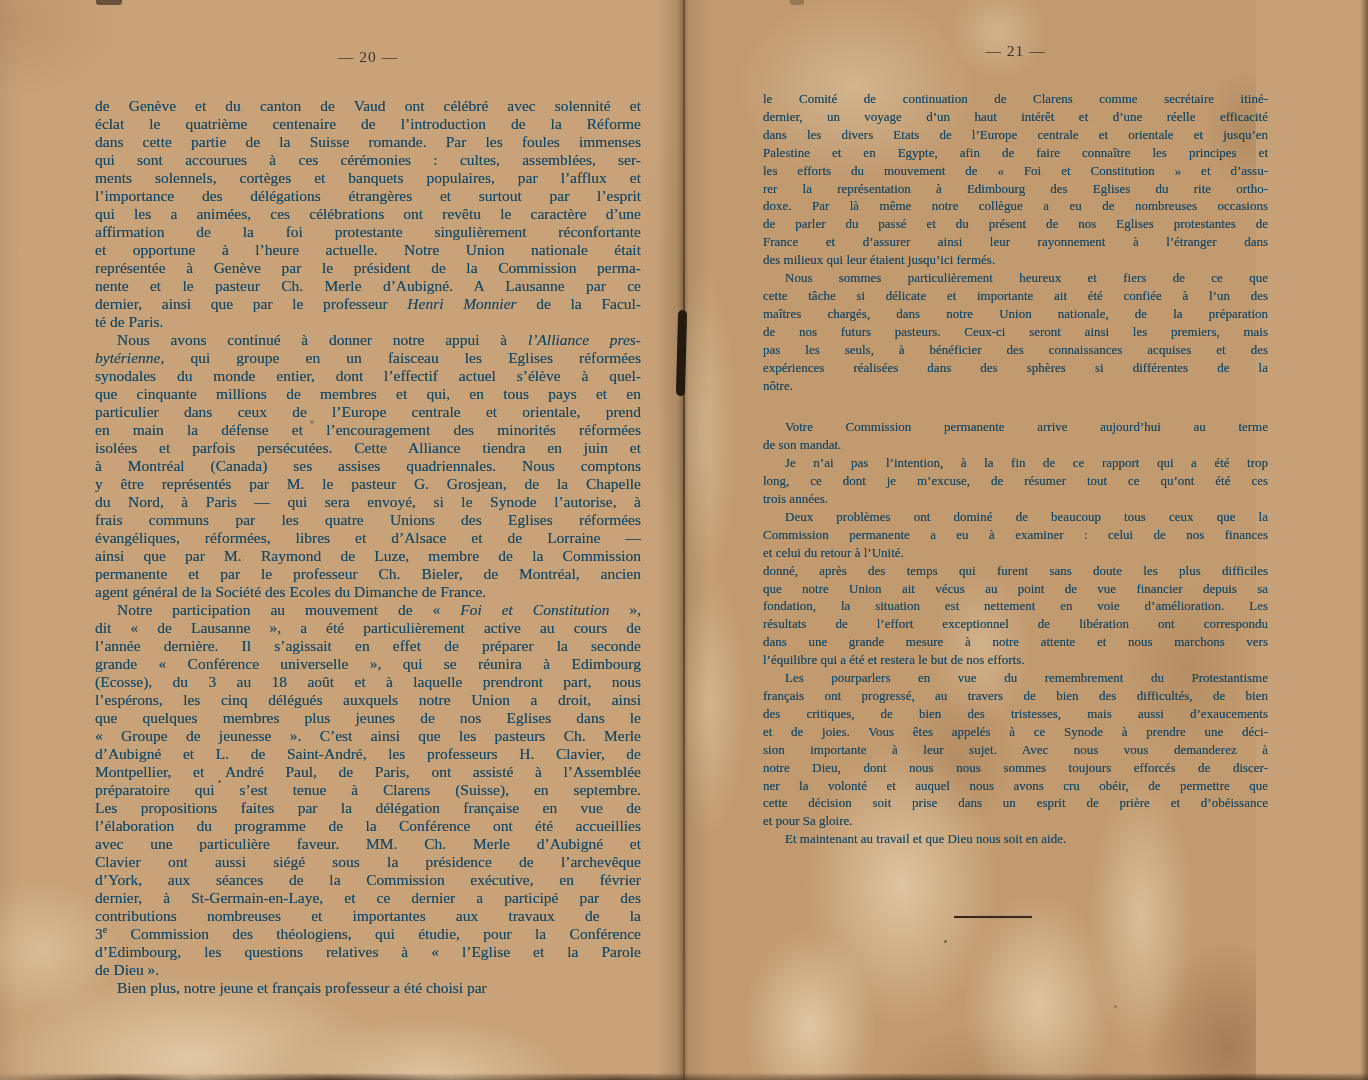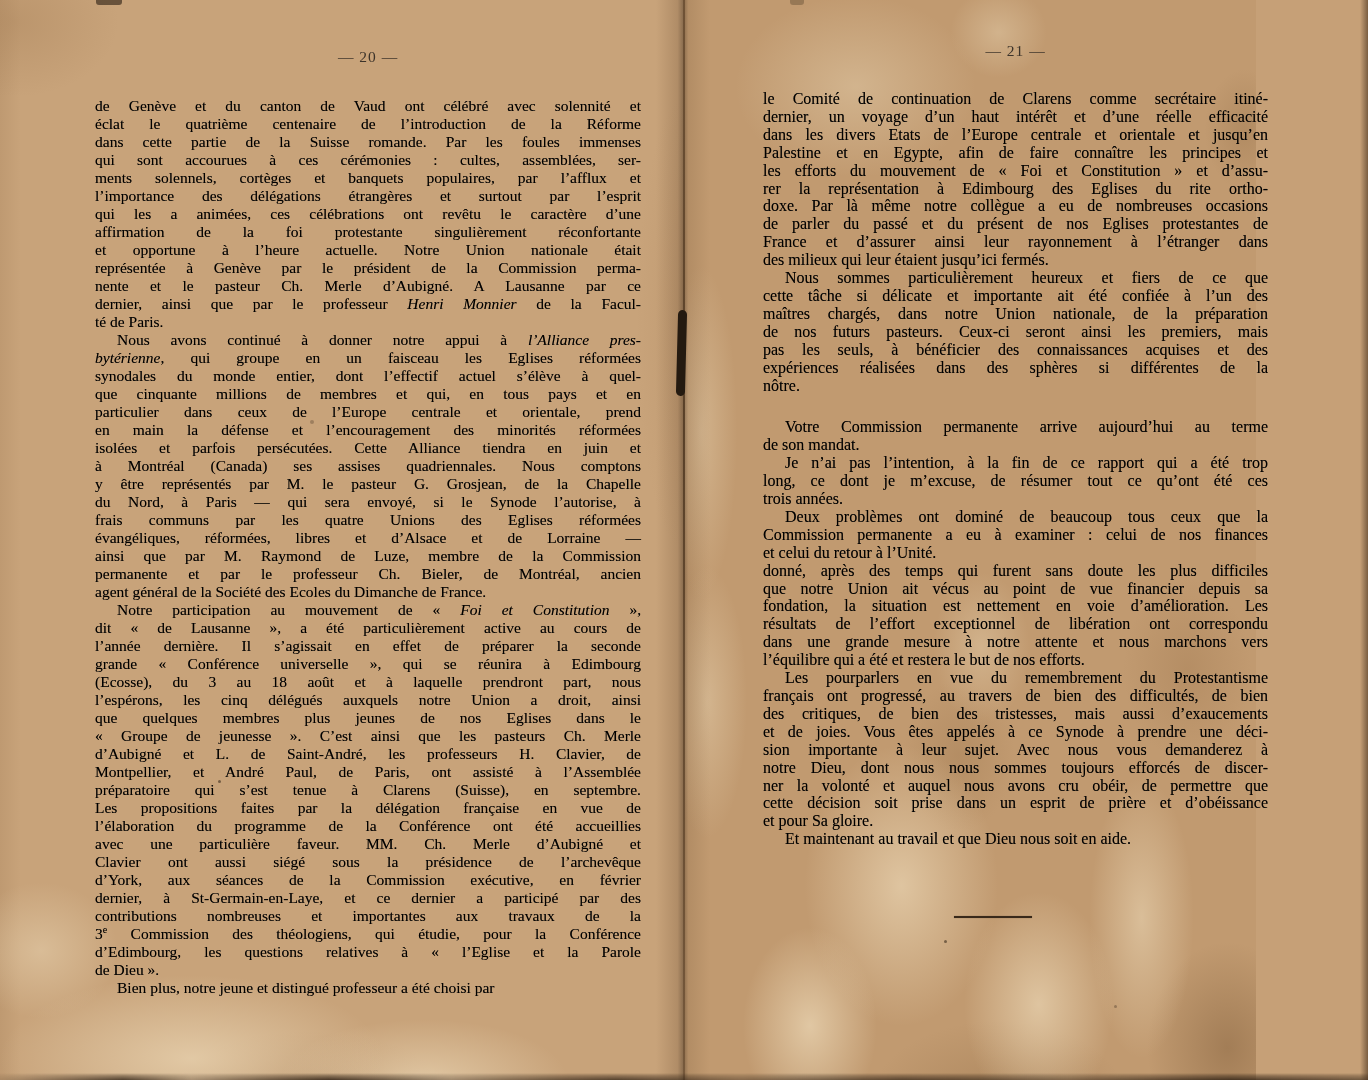--- a/index.html
+++ b/index.html
@@ -46,26 +46,26 @@
 
   .page-header{
     position:absolute;text-align:center;
     font-size:15.5px;color:#3c332a;letter-spacing:1px;z-index:3;
   }
   .page-left .page-header{top:48px;left:95px;width:546px;}
   .page-right .page-header{top:42px;left:79px;width:505px;}
 
   .text-block{
     position:absolute;z-index:3;
-    font-size:15.5px;line-height:18px;color:#000000;
+    font-size:15.5px;line-height:18px;color:#0c4a6e;
     text-align:justify;
     text-shadow:0 0 .5px rgba(60,51,42,.55);
   }
   .page-left .text-block{left:95px;top:97px;width:546px;}
-  .page-right .text-block{left:79px;top:90px;width:505px;font-size:16px;line-height:17.9px;}
+  .page-right .text-block{left:79px;top:90px;width:505px;font-size:13px;line-height:17.9px;}
 
   .para{margin:0;}
   .para.gap-before{margin-top:24px;}
   .tline{text-align-last:justify;white-space:normal;}
   .tline.last{text-align-last:left;}
   .tline.indent{text-indent:22px;}
   .tline i{font-style:italic;}
   .tline sup{font-size:10px;vertical-align:super;line-height:0;}
 
   .divider-rule{
@@ -166,21 +166,21 @@
         <div class="tline">avec une particulière faveur. MM. Ch. Merle d’Aubigné et</div>
         <div class="tline">Clavier ont aussi siégé sous la présidence de l’archevêque</div>
         <div class="tline">d’York, aux séances de la Commission exécutive, en février</div>
         <div class="tline">dernier, à St-Germain-en-Laye, et ce dernier a participé par des</div>
         <div class="tline">contributions nombreuses et importantes aux travaux de la</div>
         <div class="tline">3<sup>e</sup> Commission des théologiens, qui étudie, pour la Conférence</div>
         <div class="tline">d’Edimbourg, les questions relatives à « l’Eglise et la Parole</div>
         <div class="tline last">de Dieu ».</div>
       </div>
       <div class="para">
-        <div class="tline last indent">Bien plus, notre jeune et distingué professeur a été choisi par</div>
+        <div class="tline last indent">Bien plus, notre jeune et français professeur a été choisi par</div>
       </div>
     </div>
   <div class="speck" style="left:218px;top:780px;"></div>
   <div class="speck" style="left:310px;top:420px;width:4px;height:4px;opacity:.5;"></div>
 </div>
 
 <div class="page page-right">
   <div class="page-header">— 21 —</div>
   <div class="text-block">
       <div class="para">

